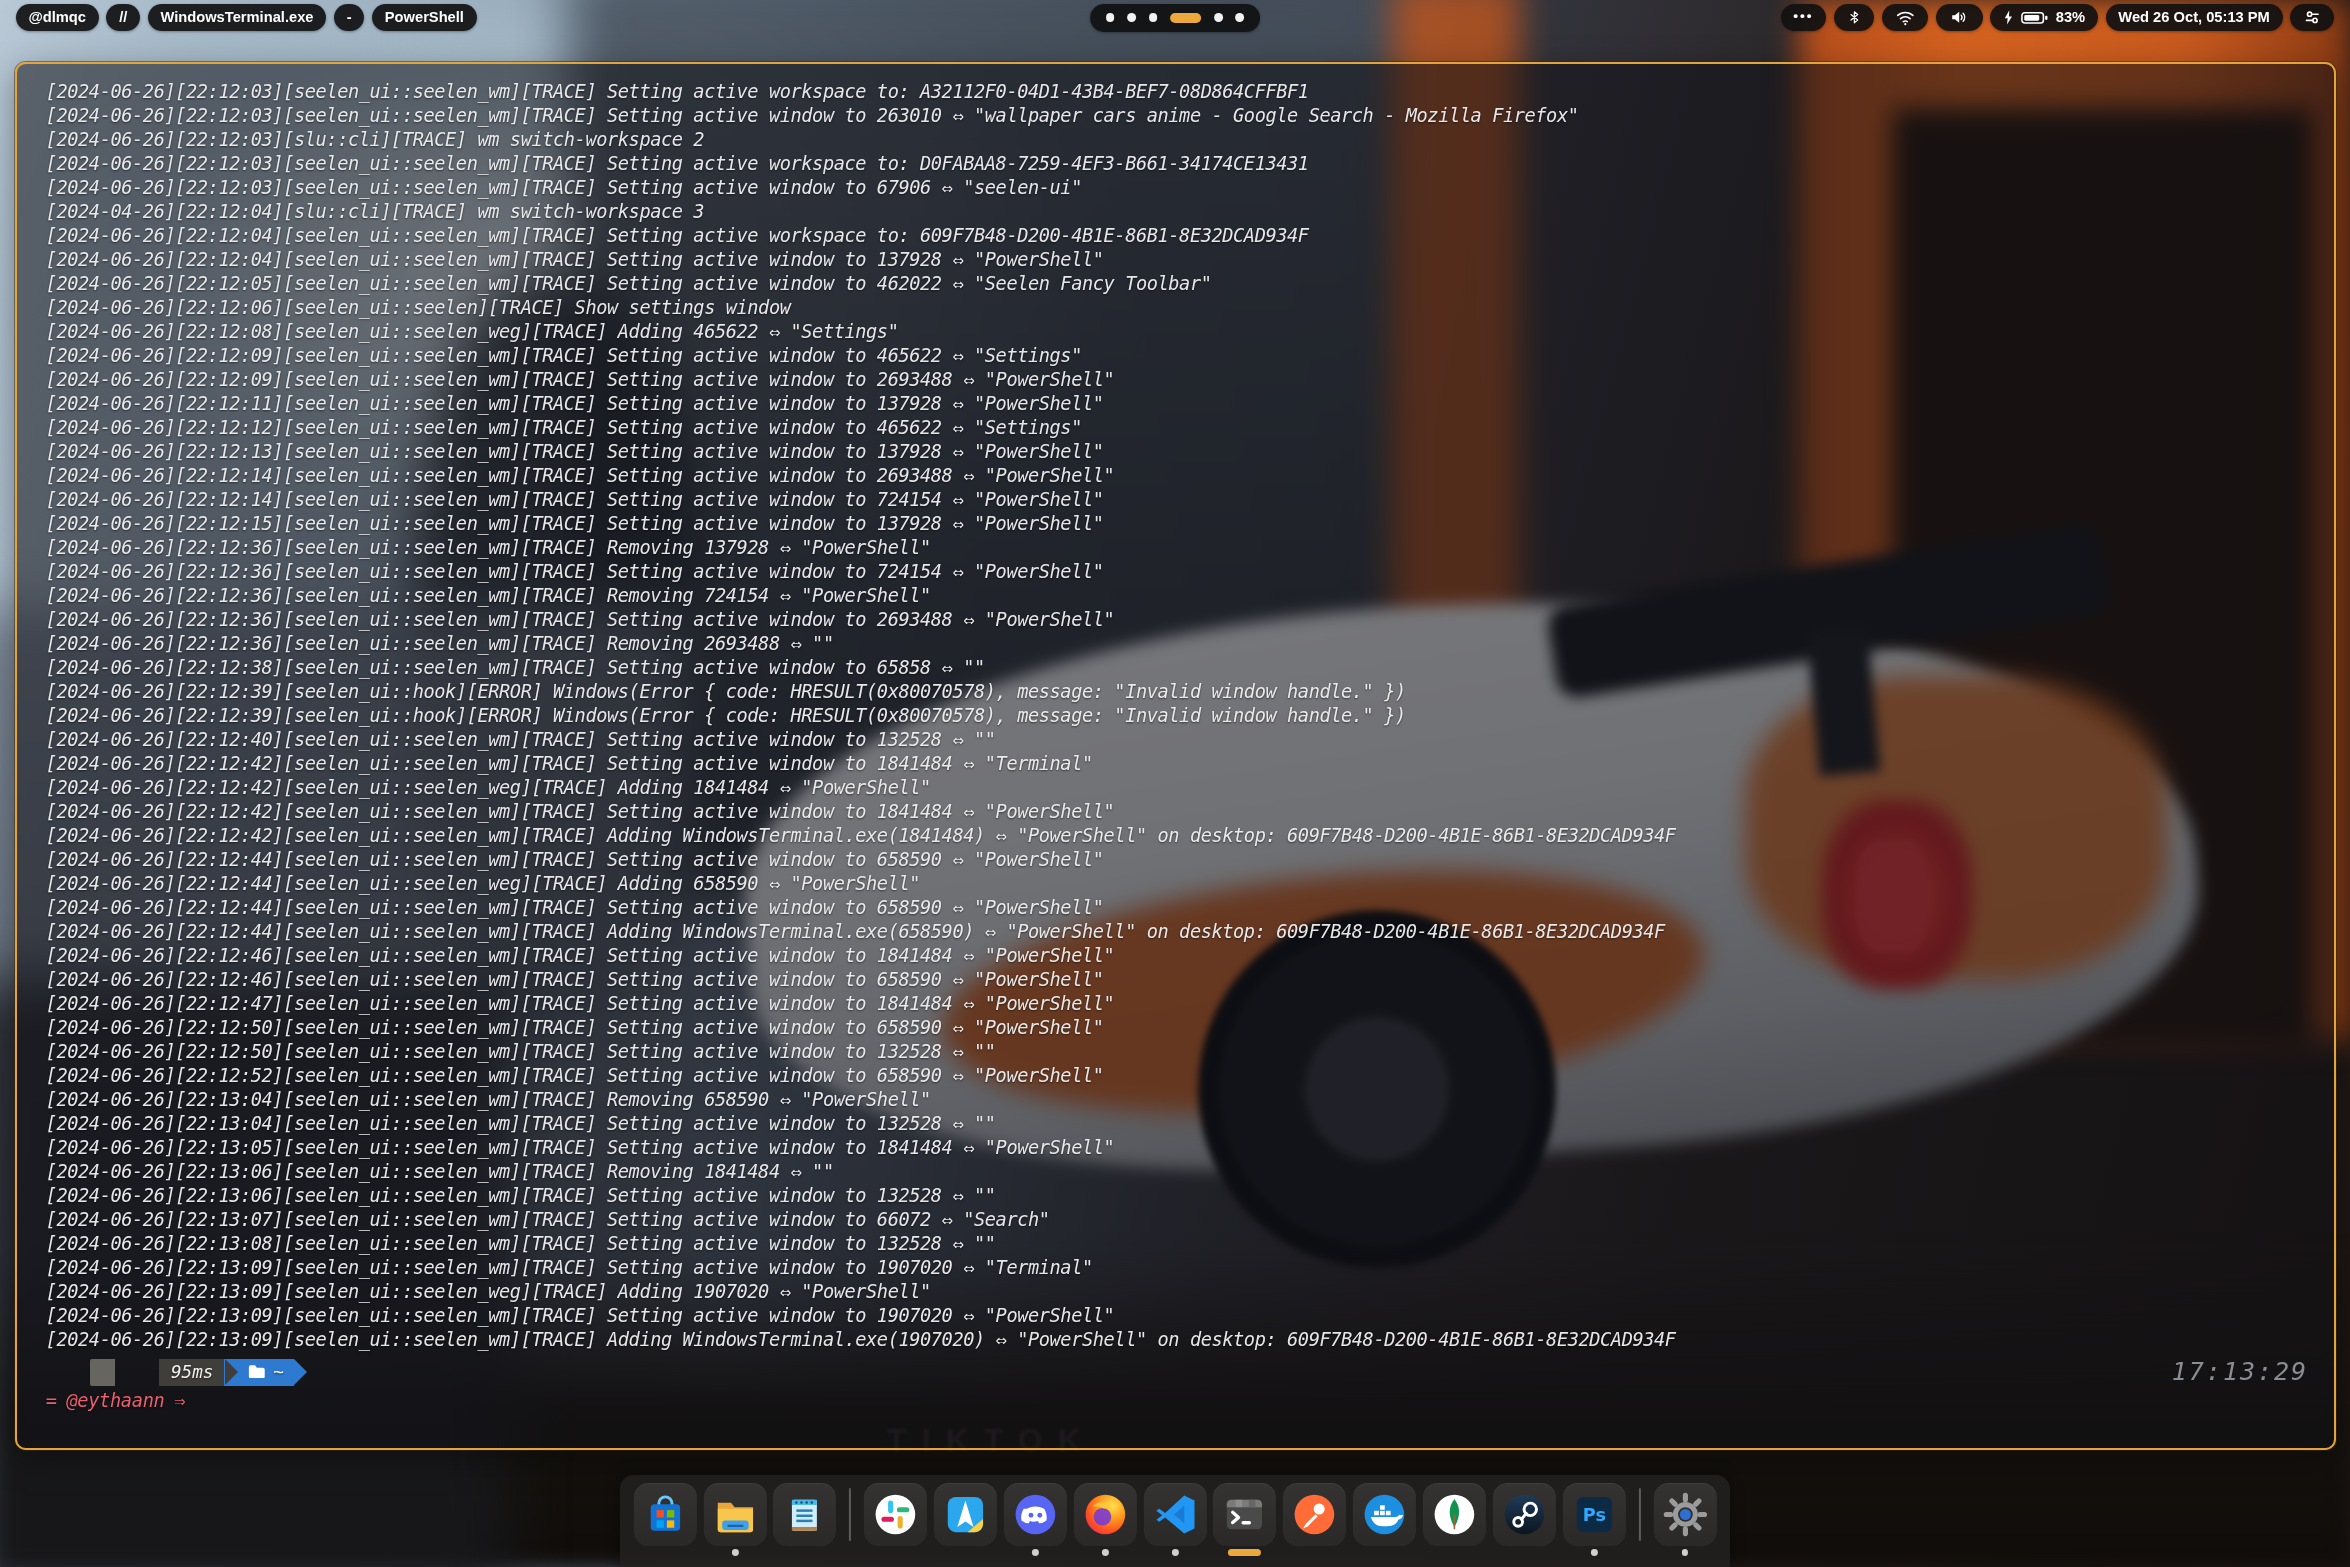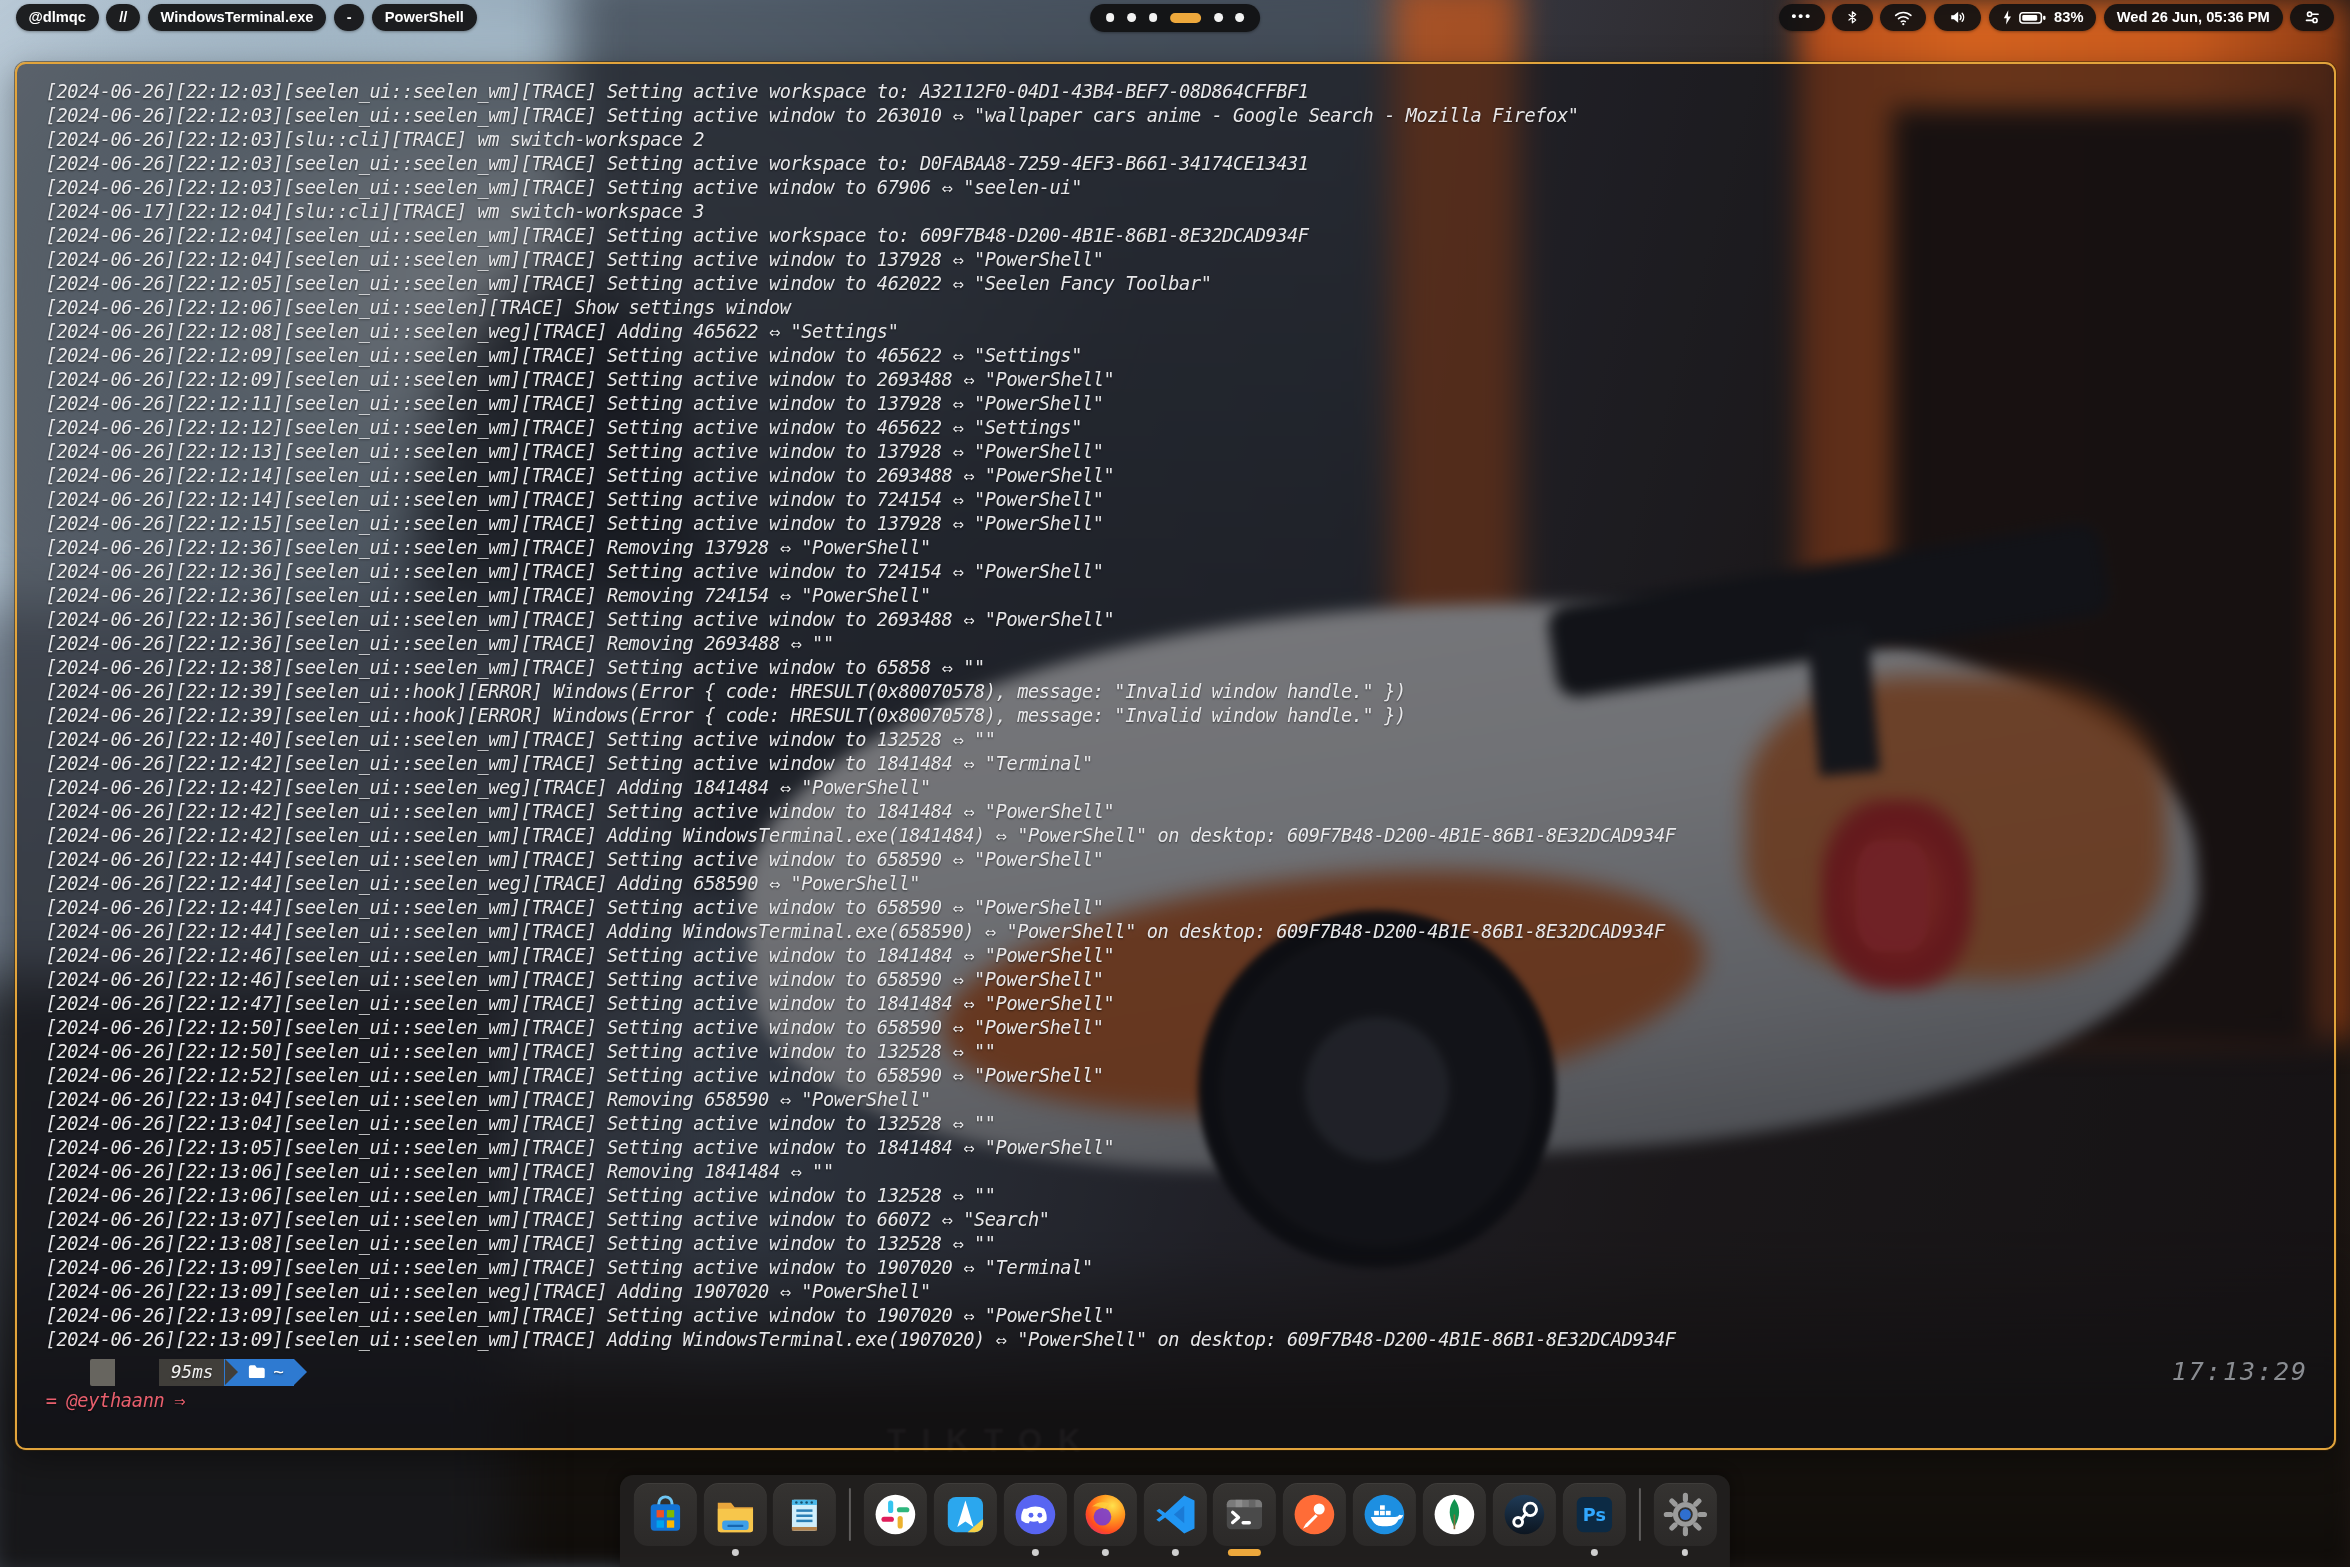--- a/index.html
+++ b/index.html
@@ -149,21 +149,21 @@
         <span>
           <svg width="28" height="15.7" viewBox="0 0 30 16">
               <rect x="1" y="2.5" width="23" height="11" rx="3" fill="none" stroke="#fff" stroke-width="1.7"></rect>
               <rect x="3.5" y="5" width="16" height="6" rx="1.5" fill="#fff"></rect>
               <rect x="25.8" y="5.8" width="2.6" height="4.4" rx="1.1" fill="#fff"></rect>
             </svg>
         </span>
         <span class="pct">83%</span>
       </div>
       <div class="pill tray-pill">
-        <span>Wed 26 Jun, 05:36 PM</span>
+        <span>Wed 26 Oct, 05:13 PM</span>
       </div>
       <div class="pill tray-pill">
         <span>
           <svg width="18.6" height="18.6" viewBox="0 0 24 24" fill="none" stroke="#fff" stroke-width="2.1" stroke-linecap="round">
               <circle cx="8.5" cy="8" r="2.7"></circle>
               <path d="M12.5 8 h7"></path>
               <circle cx="15.5" cy="16" r="2.7"></circle>
               <path d="M4.5 16 h7.5"></path>
             </svg>
         </span>
@@ -172,21 +172,21 @@
   </div>
 
   <div class="terminal">
     <div class="term-inner">
       <div id="log">
           <div class="log-line">[2024-06-26][22:12:03][seelen_ui::seelen_wm][TRACE] Setting active workspace to: A32112F0-04D1-43B4-BEF7-08D864CFFBF1</div>
           <div class="log-line">[2024-06-26][22:12:03][seelen_ui::seelen_wm][TRACE] Setting active window to 263010 ⇔ "wallpaper cars anime - Google Search - Mozilla Firefox"</div>
           <div class="log-line">[2024-06-26][22:12:03][slu::cli][TRACE] wm switch-workspace 2</div>
           <div class="log-line">[2024-06-26][22:12:03][seelen_ui::seelen_wm][TRACE] Setting active workspace to: D0FABAA8-7259-4EF3-B661-34174CE13431</div>
           <div class="log-line">[2024-06-26][22:12:03][seelen_ui::seelen_wm][TRACE] Setting active window to 67906 ⇔ "seelen-ui"</div>
-          <div class="log-line">[2024-06-17][22:12:04][slu::cli][TRACE] wm switch-workspace 3</div>
+          <div class="log-line">[2024-04-26][22:12:04][slu::cli][TRACE] wm switch-workspace 3</div>
           <div class="log-line">[2024-06-26][22:12:04][seelen_ui::seelen_wm][TRACE] Setting active workspace to: 609F7B48-D200-4B1E-86B1-8E32DCAD934F</div>
           <div class="log-line">[2024-06-26][22:12:04][seelen_ui::seelen_wm][TRACE] Setting active window to 137928 ⇔ "PowerShell"</div>
           <div class="log-line">[2024-06-26][22:12:05][seelen_ui::seelen_wm][TRACE] Setting active window to 462022 ⇔ "Seelen Fancy Toolbar"</div>
           <div class="log-line">[2024-06-26][22:12:06][seelen_ui::seelen][TRACE] Show settings window</div>
           <div class="log-line">[2024-06-26][22:12:08][seelen_ui::seelen_weg][TRACE] Adding 465622 ⇔ "Settings"</div>
           <div class="log-line">[2024-06-26][22:12:09][seelen_ui::seelen_wm][TRACE] Setting active window to 465622 ⇔ "Settings"</div>
           <div class="log-line">[2024-06-26][22:12:09][seelen_ui::seelen_wm][TRACE] Setting active window to 2693488 ⇔ "PowerShell"</div>
           <div class="log-line">[2024-06-26][22:12:11][seelen_ui::seelen_wm][TRACE] Setting active window to 137928 ⇔ "PowerShell"</div>
           <div class="log-line">[2024-06-26][22:12:12][seelen_ui::seelen_wm][TRACE] Setting active window to 465622 ⇔ "Settings"</div>
           <div class="log-line">[2024-06-26][22:12:13][seelen_ui::seelen_wm][TRACE] Setting active window to 137928 ⇔ "PowerShell"</div>

